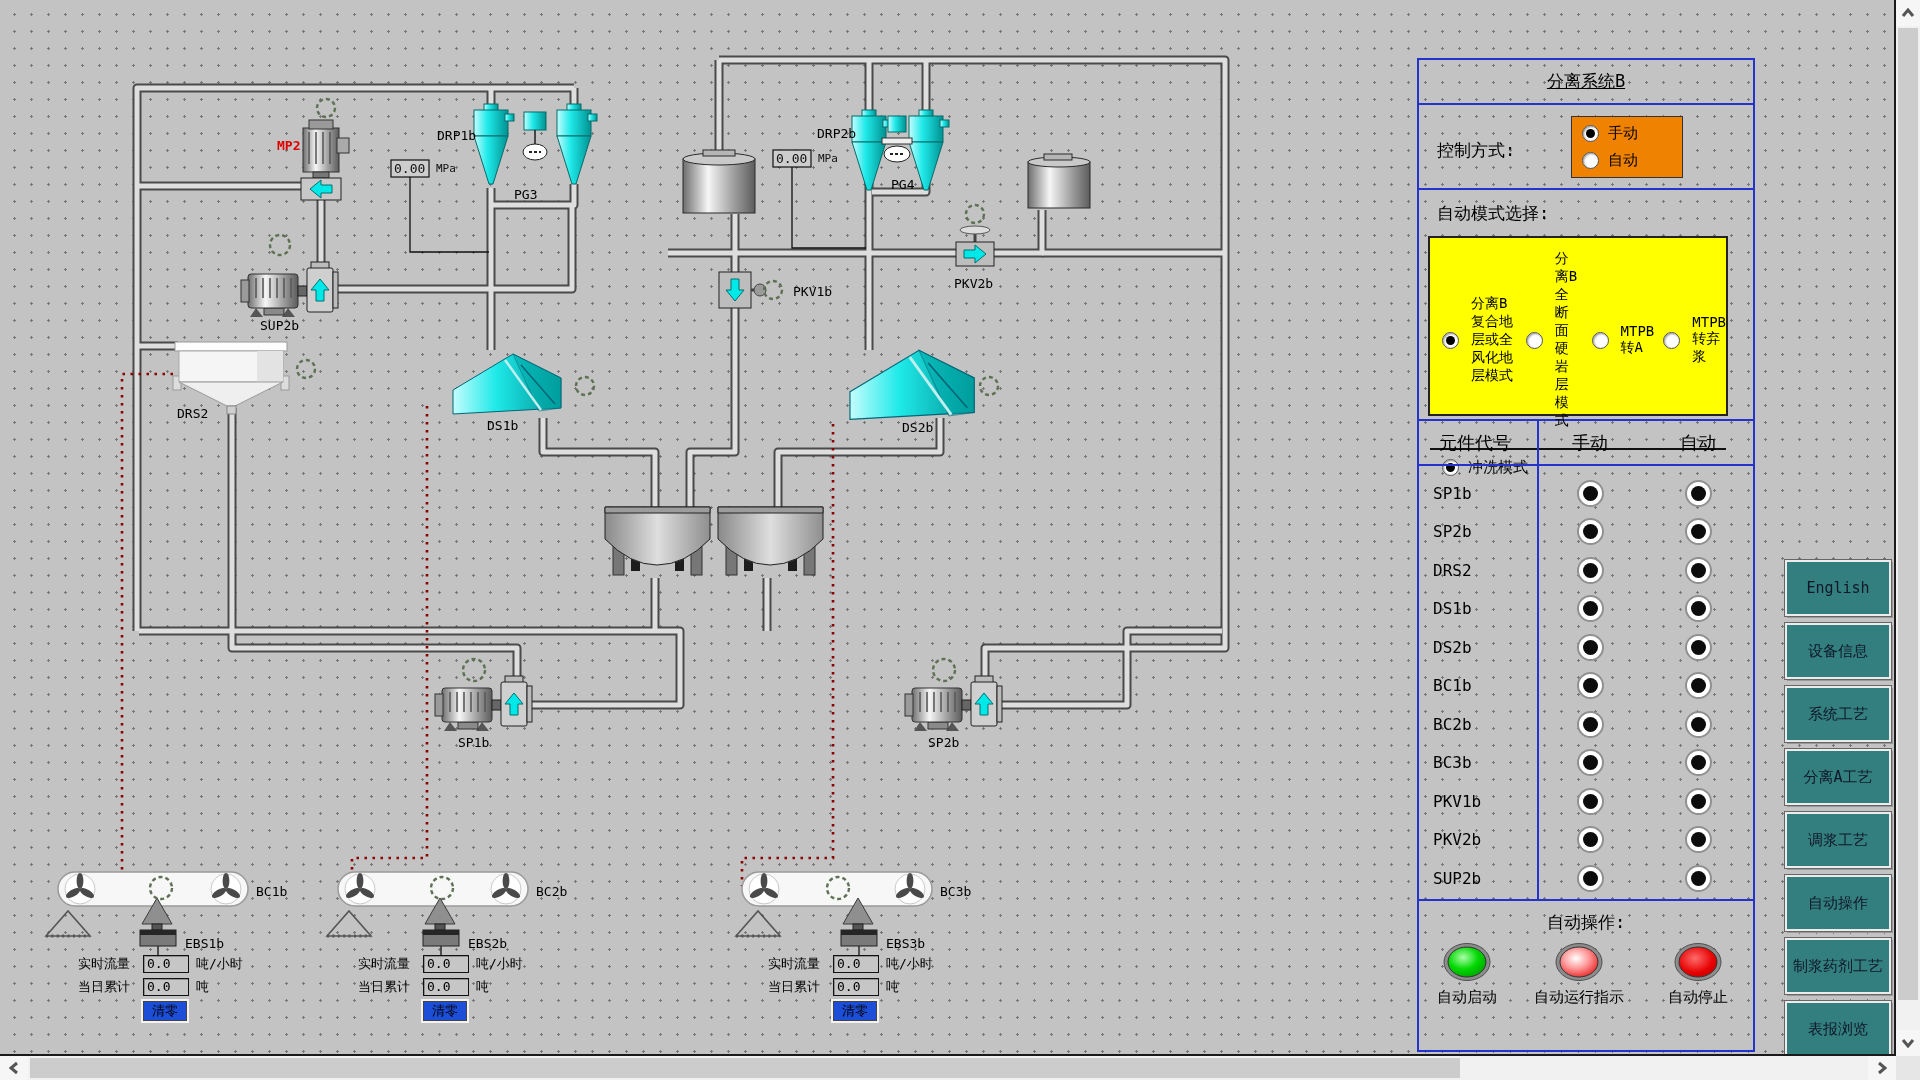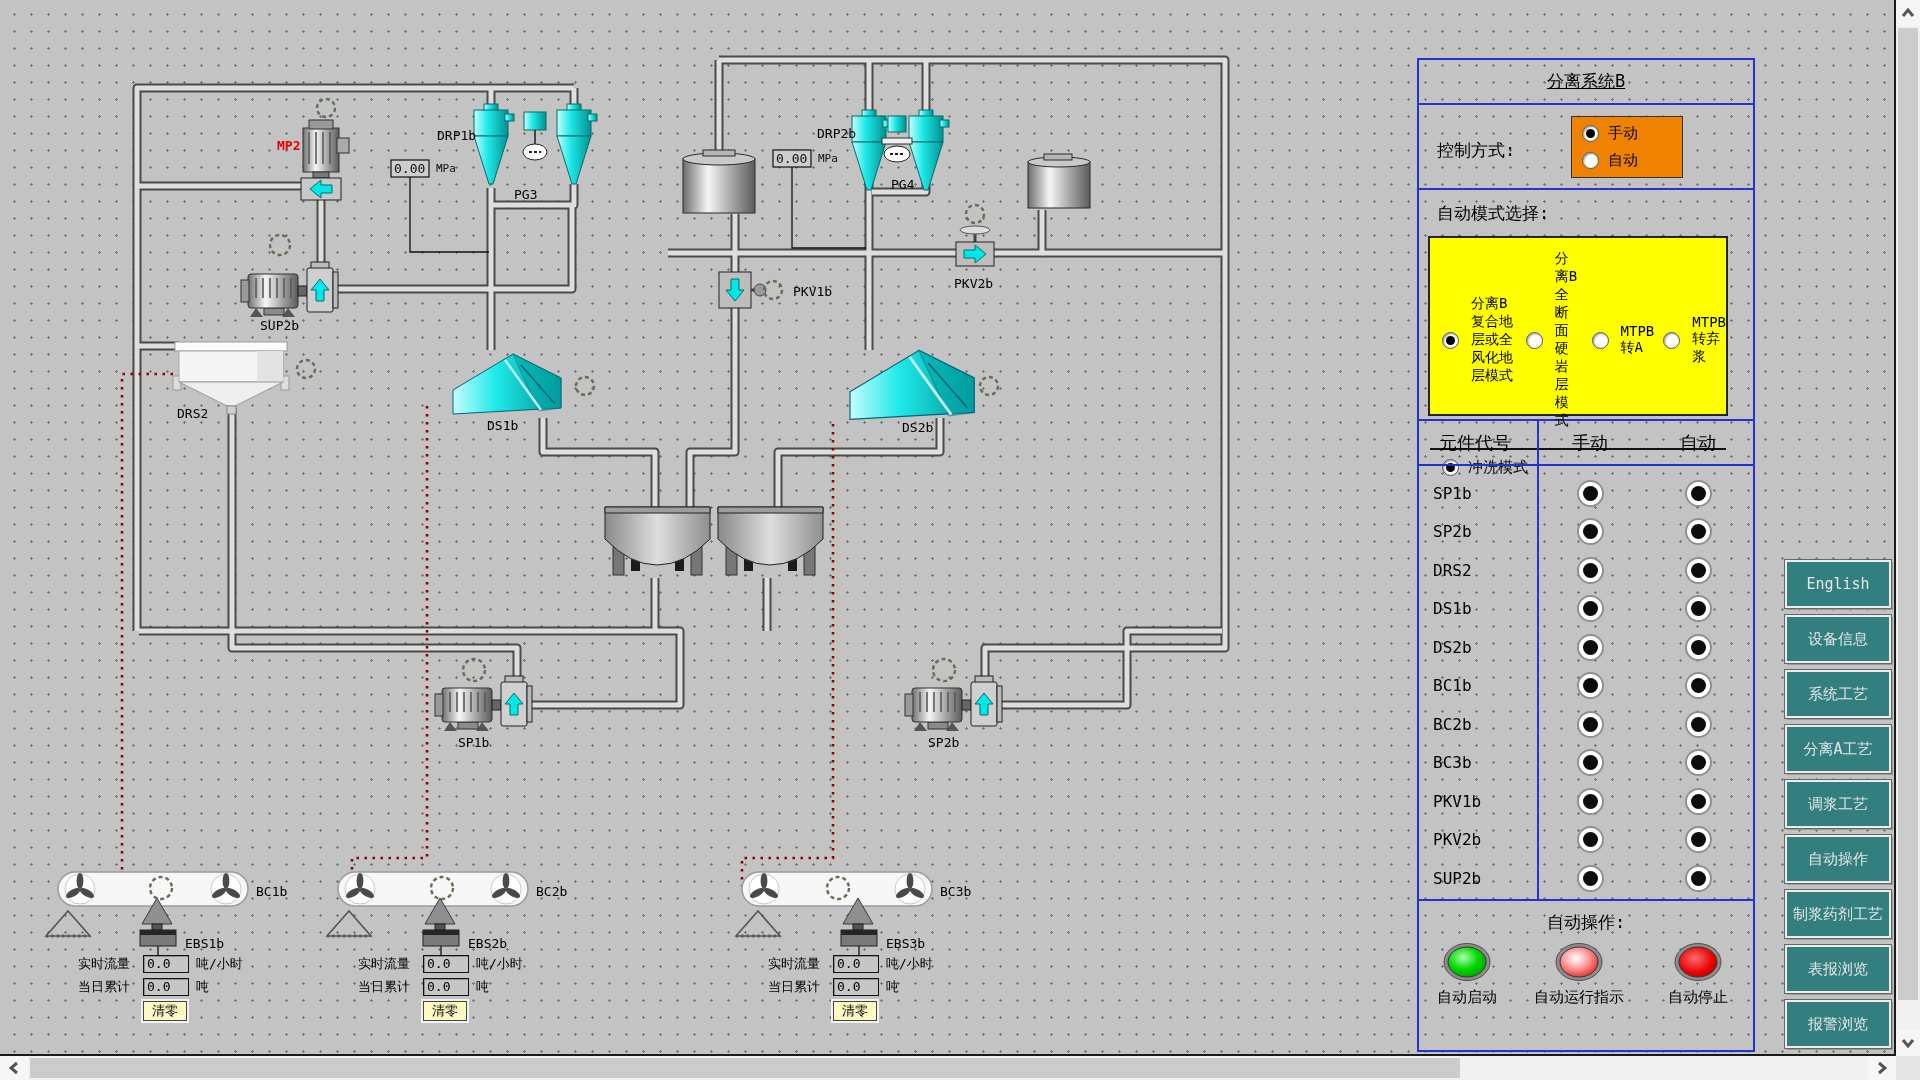--- a/index.html
+++ b/index.html
@@ -21,21 +21,21 @@
   .tag-red{font-size:13px;fill:#e00000;font-weight:bold;}
   .gbox{fill:#cdcdcd;stroke:#111;stroke-width:1.2;}
   .gval{font-size:13px;fill:#111;}
   .gunit{font-size:11px;fill:#111;}
 
   
   .flow-group{position:absolute;display:grid;grid-template-columns:58px 46px auto;
      gap:5px 7px;align-items:center;font-size:13px;z-index:3;}
   .fbox{background:#c6c6c6;border:1px solid #111;box-shadow:inset 1px 1px 0 #8f8f8f;
      height:16px;line-height:16px;padding-left:3px;}
-  .clear-btn{grid-column:2;width:42px;height:18px;background:#fef9c3;border:1px solid #444;
+  .clear-btn{grid-column:2;width:42px;height:18px;background:#1d4ed8;border:1px solid #444;
      box-shadow:0 0 0 2px #f2f2f2;font-size:13px;text-align:center;line-height:18px;cursor:pointer;}
 
   
   .panel{position:absolute;left:1417px;top:58px;width:338px;border:2px solid #2333cc;
      box-sizing:border-box;z-index:3;}
   .p-sec{position:relative;border-bottom:2px solid #2333cc;box-sizing:border-box;}
   .p-sec:last-child{border-bottom:none;}
   .p-title{height:45px;display:flex;align-items:center;justify-content:center;font-size:17px;text-decoration:underline;}
   .p-control{height:85px;}
   .p-control .p-label{position:absolute;left:18px;top:34px;font-size:17px;}
@@ -66,22 +66,22 @@
      margin:0 auto;display:grid;place-items:center;box-sizing:border-box;}
   .ind i{width:15px;height:15px;border-radius:50%;background:#0c0c0c;}
   .p-autoop{height:139px;}
   .op-heading{text-align:center;font-size:17px;margin-top:10px;}
   .lamps{display:grid;grid-template-columns:96px 128px 1fr;margin-top:8px;}
   .lamp-block{display:flex;flex-direction:column;align-items:center;gap:6px;cursor:pointer;}
   .lamp-block .llbl{font-size:15px;}
 
   
   .nav{position:absolute;left:1785px;top:560px;width:106px;z-index:3;}
-  .nav-btn{height:48px;margin-bottom:7px;background:#337f7f;border:2px solid #ececec;
-     outline:1px solid #666;box-shadow:2px 2px 0 #999;color:#e5e5e5;font-size:15px;
+  .nav-btn{height:56px;margin-bottom:7px;background:#337f7f;border:2px solid #ececec;
+     outline:1px solid #666;box-shadow:2px 2px 0 #999;color:#0f172a;font-size:15px;
      display:flex;align-items:center;justify-content:center;cursor:pointer;box-sizing:border-box;
      font-family:"DejaVu Sans Mono","Liberation Mono",monospace;}
 
   
   .edge-r{position:absolute;left:1894px;top:0;width:2px;height:1056px;background:#1a1a1a;z-index:4;}
   .edge-b{position:absolute;left:0;top:1054px;width:1896px;height:2px;background:#1a1a1a;z-index:4;}
   .vsb{position:absolute;left:1896px;top:0;width:24px;height:1056px;background:#f1f1f1;z-index:4;}
   .hsb{position:absolute;left:0;top:1056px;width:1896px;height:24px;background:#f1f1f1;z-index:4;}
   .sb-btn{position:absolute;background:#f6f6f6;display:grid;place-items:center;cursor:pointer;}
   .sb-thumb{position:absolute;background:#cccccc;cursor:pointer;}

